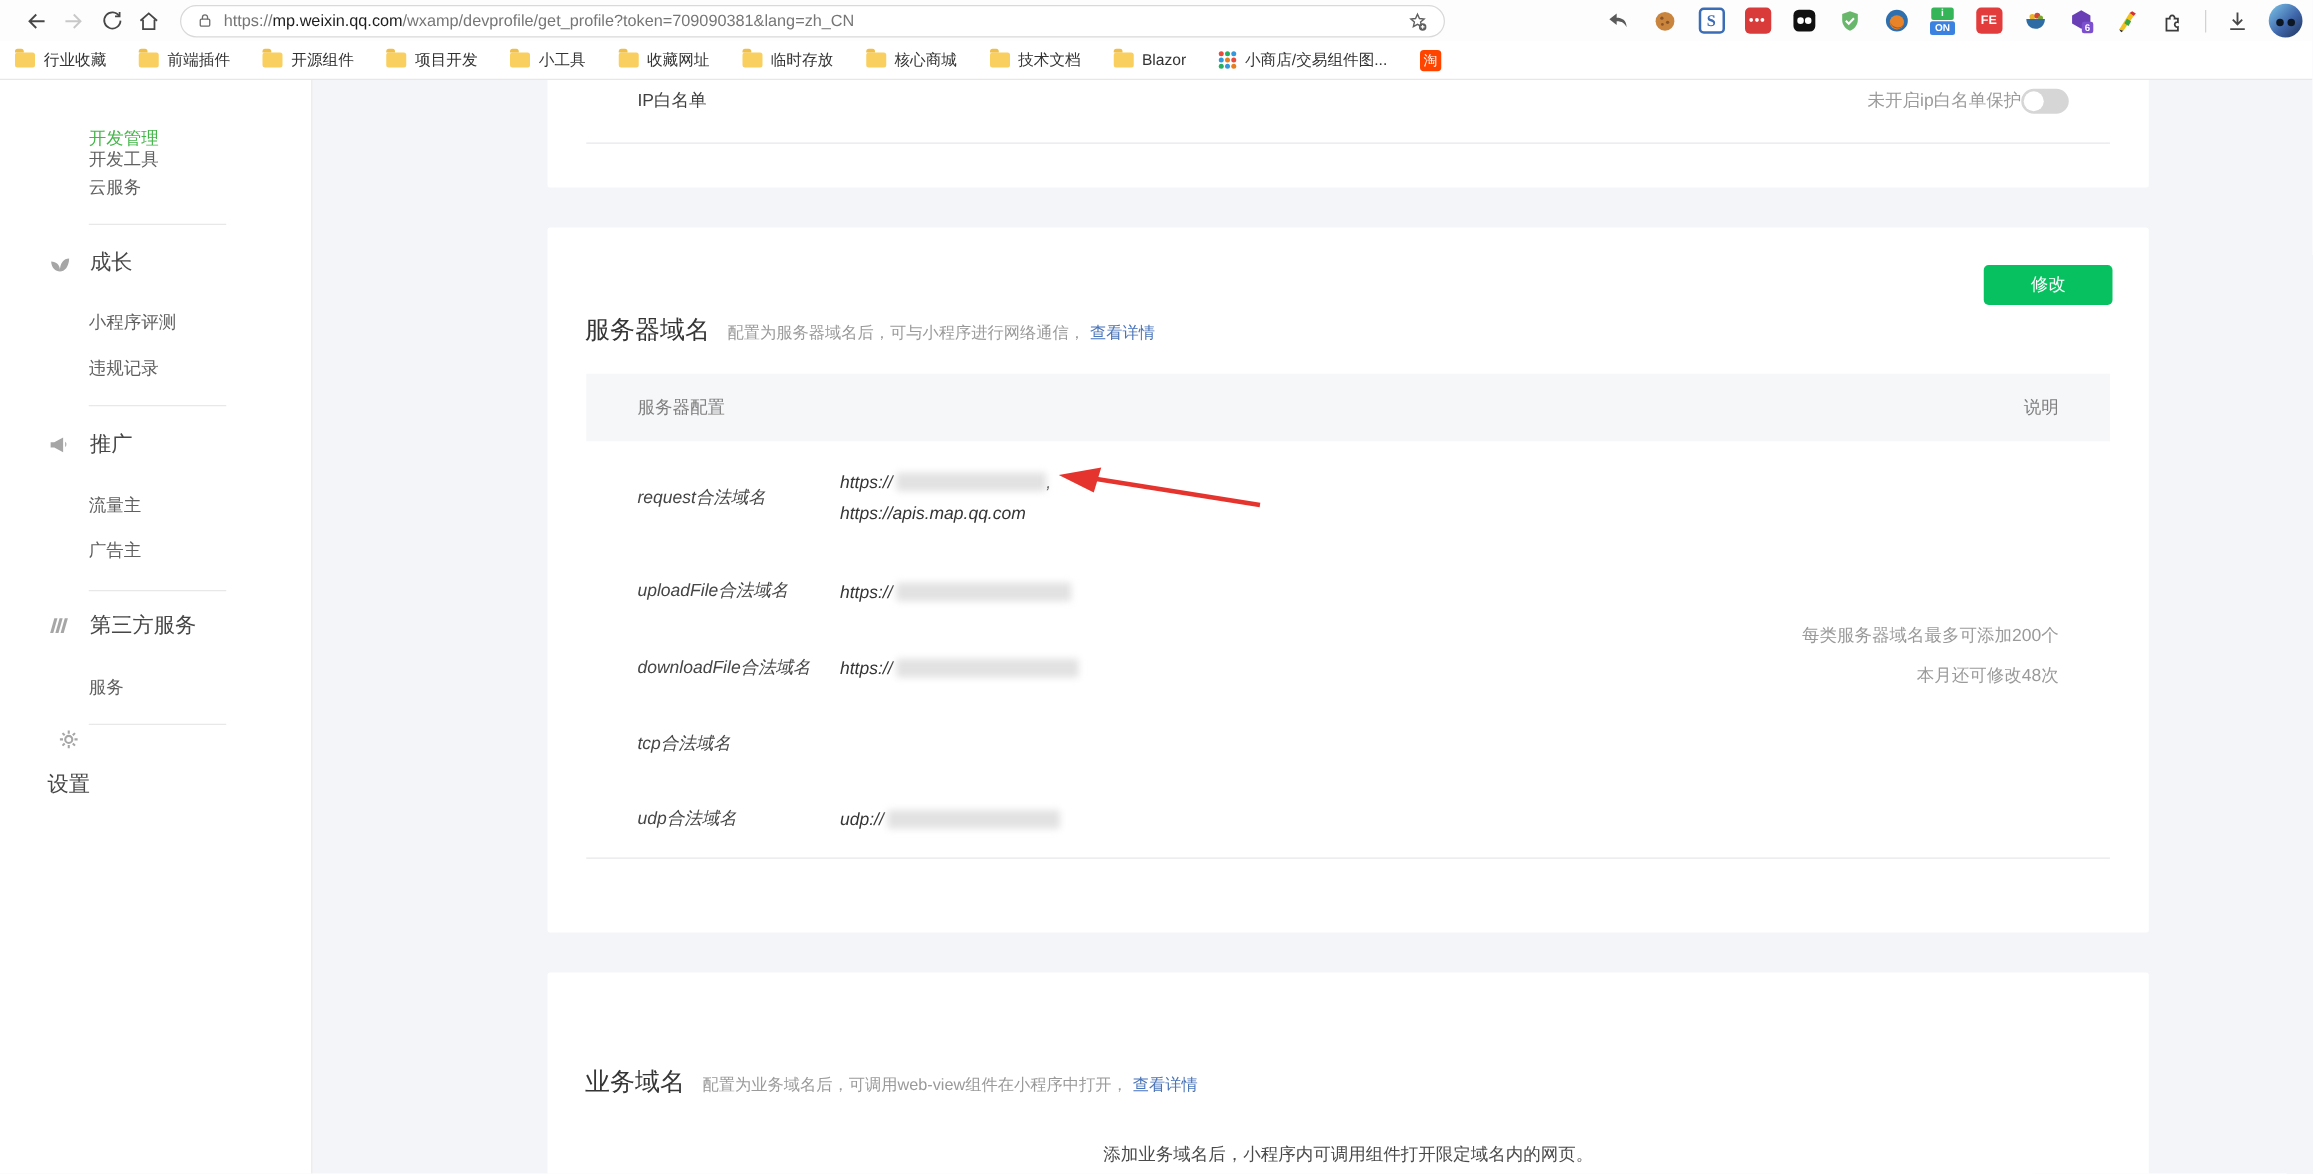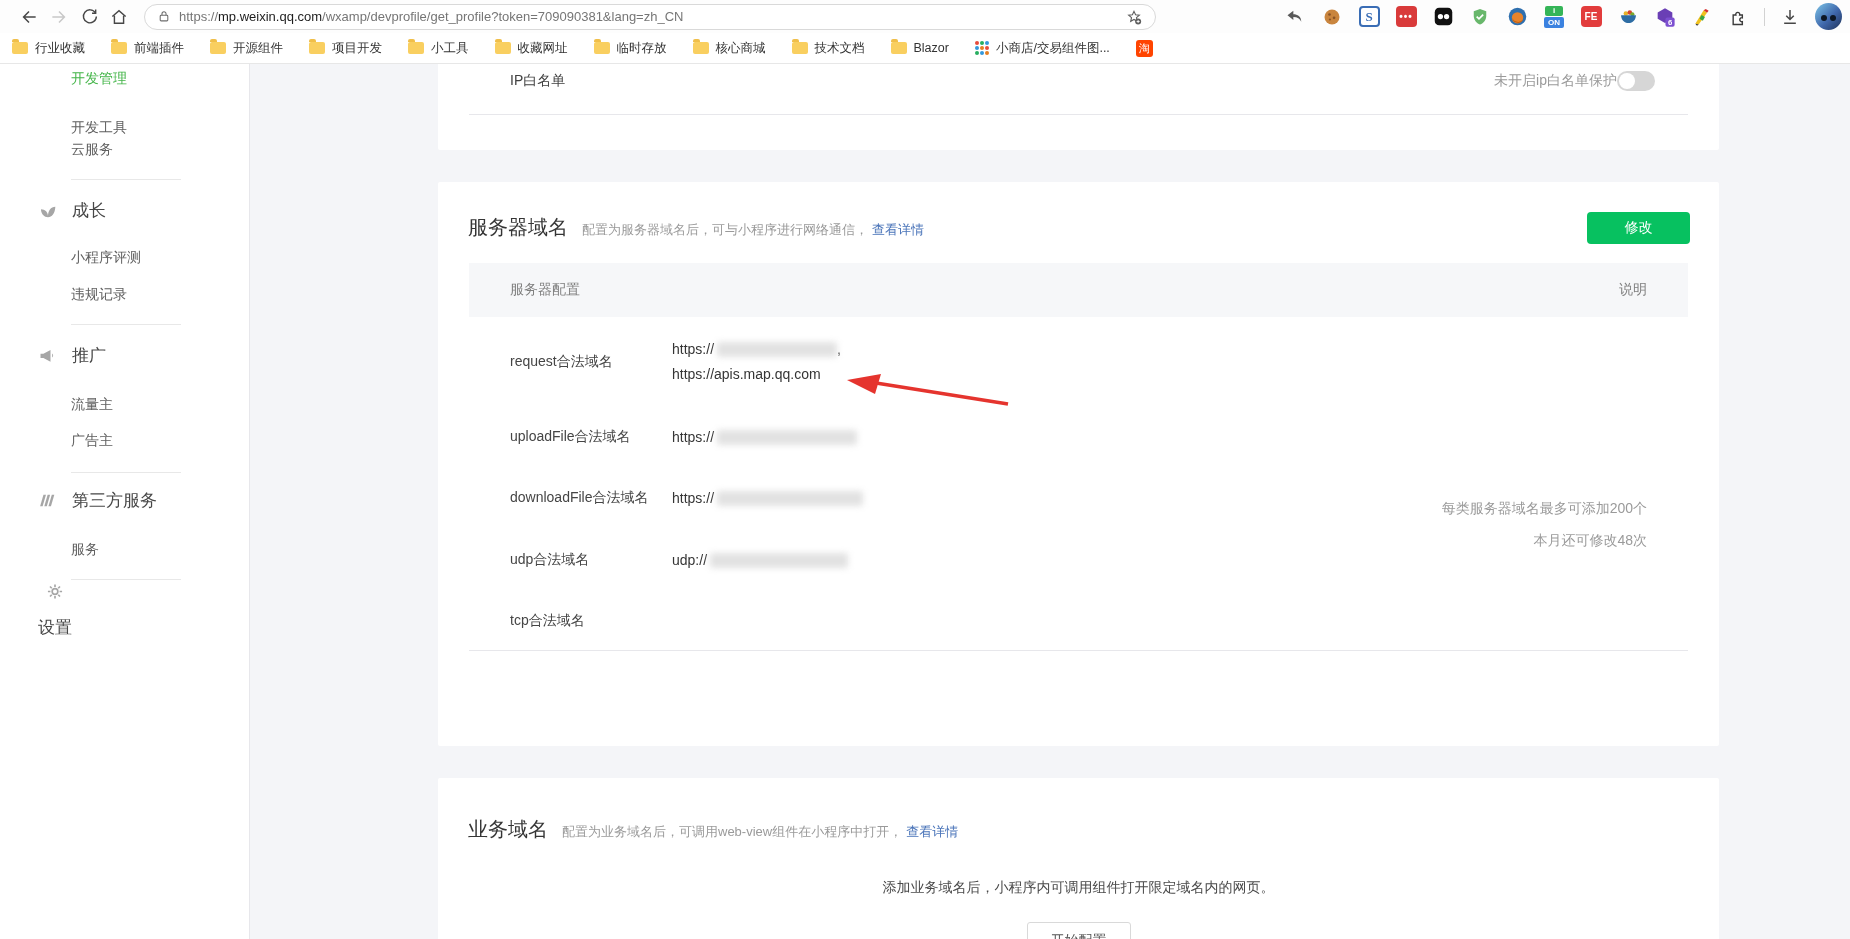--- a/index.html
+++ b/index.html
@@ -36,50 +36,50 @@
                     border-radius:2px 2px 0 0; }
   .grid-icon { width:14px; height:14px; display:grid; grid-template-columns:repeat(3,4px); grid-gap:1px; }
   .grid-icon i { width:4px; height:4px; border-radius:50%; }
   .tb-icon { width:17px; height:17px; background:#ff4400; border-radius:3px; color:#fff; font-size:11px;
              display:flex; align-items:center; justify-content:center; }
 
   
   .page { position:absolute; top:64px; left:0; right:0; bottom:0; background:#f4f5f8; }
   .sidebar { position:absolute; left:0; top:0; bottom:0; width:250px; background:#fff; border-right:1px solid #e7e7eb; }
   .side-item { position:absolute; left:71px; font-size:14px; color:#606060; transform:translateY(-50%); cursor:pointer; }
-  .side-item.active { color:#44b549; }
+  .side-item.active { color:#44b549;margin-top:32px; }
   .side-header { position:absolute; left:38px; display:flex; align-items:center; gap:14px; font-size:17px;
                  color:#474747; transform:translateY(-50%); cursor:pointer; }
   .side-header svg { flex-shrink:0; }
   .side-div { position:absolute; left:71px; width:110px; border-top:1px solid #e8e8e8; }
 
   .card { position:absolute; left:438px; width:1281px; background:#fff; border-radius:2px; }
 
   
   .card1 { top:0; height:86px; border-radius:0 0 2px 2px; }
   .c1-row { display:flex; justify-content:space-between; align-items:center; padding:8px 64px 0 72px; height:26px; }
   .c1-label { font-size:14px; color:#404040; }
   .c1-right { display:flex; align-items:center; }
   .c1-status { font-size:14px; color:#9a9a9a; }
   .toggle { width:38px; height:20px; border-radius:10px; background:#d6d6d6; position:relative; cursor:pointer; }
   .toggle::after { content:""; position:absolute; left:2px; top:2px; width:16px; height:16px; border-radius:50%; background:#fff; }
   .c1-div { margin:24px 31px 0; border-top:1px solid #e7e7eb; }
 
   
   .card2 { top:118px; height:564px; }
   .c-head { position:relative; padding:32px 30px 0; display:flex; align-items:baseline; }
-  .c-title { font-size:20px; color:#353535; font-weight:400; }
+  .c-title { font-size:20px; color:#353535; font-weight:400;margin-top:36px; }
   .c-desc { font-size:13px; color:#9a9a9a; margin-left:14px; }
   .c-link { font-size:13px; color:#4a74b9; margin-left:4px; cursor:pointer; text-decoration:none; }
   .modify-btn { position:absolute; top:30px; right:29px; width:103px; height:32px; background:#07c160; border:none;
                 border-radius:4px; color:#fff; font-size:14px; cursor:pointer; }
   .table { margin:22px 31px 0; }
   .thead { height:54px; background:#f6f7f9; display:flex; align-items:center; justify-content:space-between;
            padding:0 41px; font-size:14px; color:#7f7f7f; }
-  .tbody { border-bottom:1px solid #e7e7eb; }
+  .tbody { border-bottom:1px solid #e7e7eb;font-style:italic; }
   .trow { display:flex; align-items:center; padding-left:41px; }
   .tlabel { width:162px; flex-shrink:0; font-size:14px; color:#454545; }
   .tvalue { font-size:14px; color:#353535; display:flex; align-items:center; }
   .vline { display:flex; align-items:center; line-height:25px; height:25px; }
   .blur { display:inline-block; height:15px; border-radius:2px; background:#e2e2e2; filter:blur(3px); margin-left:3px; }
   .notes { position:absolute; right:72px; top:310px; text-align:right; font-size:14px; color:#9a9a9a; line-height:32px; }
   .arrow-svg { position:absolute; left:402px; top:186px; pointer-events:none; }
 
   
   .card3 { top:714px; height:240px; }
@@ -372,30 +372,30 @@
                 <span class="blur" style="width:140px;"></span>
               </span>
           </div>
           <div class="trow" style="height:62px;">
             <span class="tlabel">downloadFile合法域名</span>
             <span class="tvalue">
                 <span>https://</span>
                 <span class="blur" style="width:146px;"></span>
               </span>
           </div>
+          <div class="trow" style="height:59px;">
+            <span class="tlabel">tcp合法域名</span>
+          </div>
           <div class="trow" style="height:62px;">
             <span class="tlabel">udp合法域名</span>
             <span class="tvalue">
                 <span>udp://</span>
                 <span class="blur" style="width:138px;"></span>
               </span>
           </div>
-          <div class="trow" style="height:59px;">
-            <span class="tlabel">tcp合法域名</span>
-          </div>
         </div>
       </div>
 
       <div class="notes">
         <div>每类服务器域名最多可添加200个</div>
         <div>本月还可修改48次</div>
       </div>
 
       <svg class="arrow-svg" width="175" height="42" viewBox="0 0 175 42">
         <line x1="168" y1="36" x2="36" y2="15" stroke="#e5342e" stroke-width="3.6"></line>

